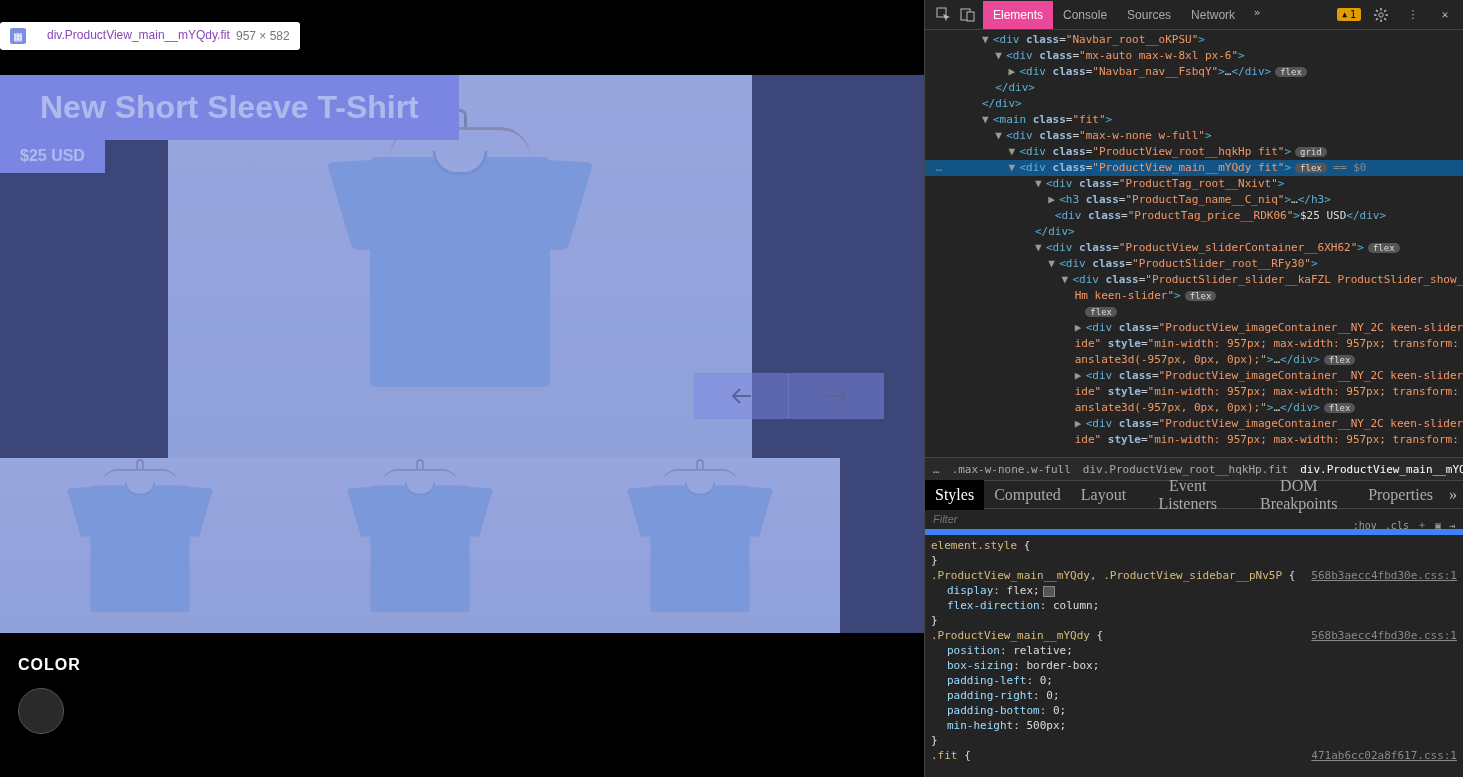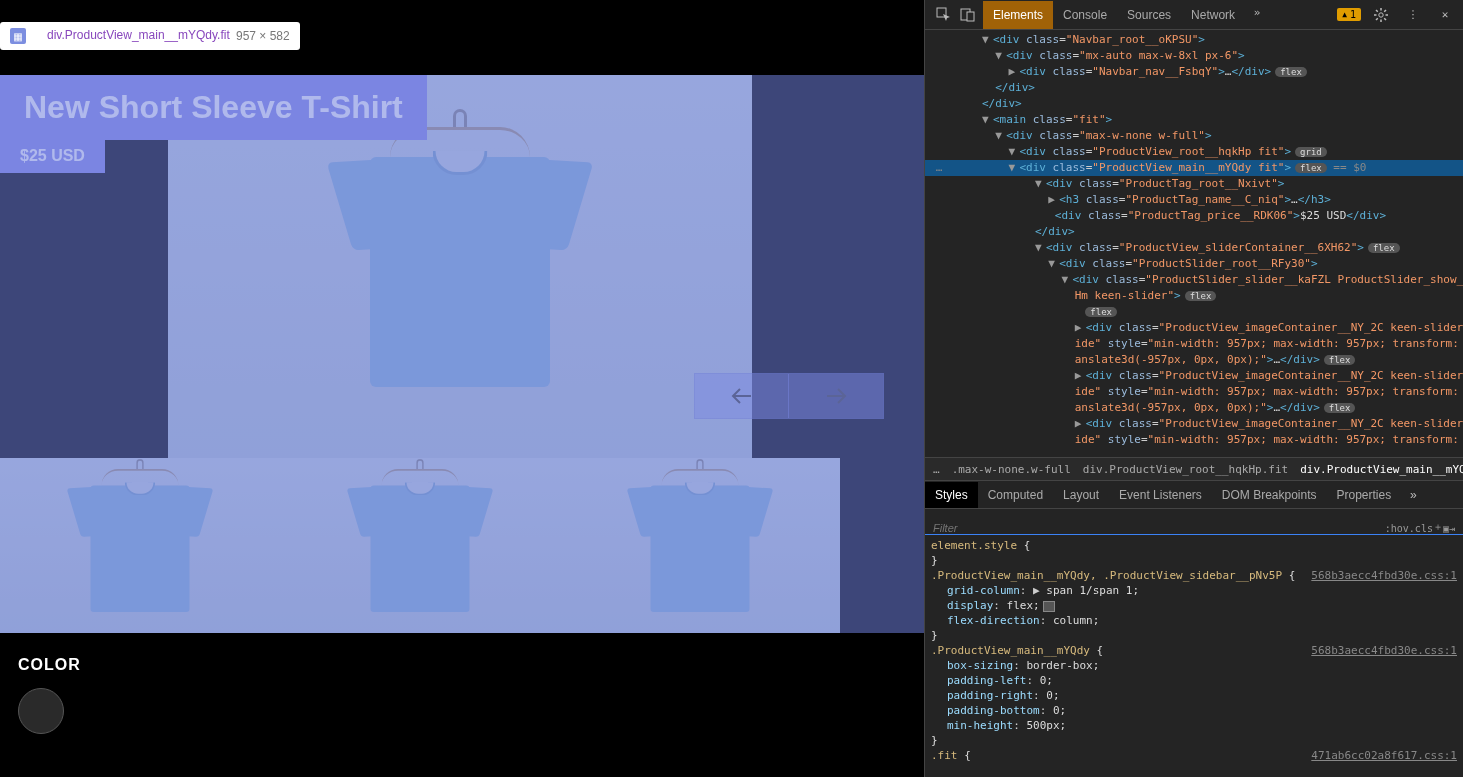--- a/index.html
+++ b/index.html
@@ -81,21 +81,21 @@
 }
 .tshirt-main .sleeve-l { left:18px; transform:skewY(15deg) rotate(-18deg); border-radius:6px; }
 .tshirt-main .sleeve-r { right:18px; transform:skewY(-15deg) rotate(18deg); border-radius:6px; }
 .tshirt-main .collar {
   position:absolute; top:24px; left:50%; transform:translateX(-50%);
   width:55px; height:24px; background:#c8d5df; border-radius:0 0 30px 30px;
   border:3px solid #7aa5c8; border-top:none;
 }
 .product-title {
   position:absolute; top:0; left:0;
-  background:#8b8de8; color:#fff; padding:14px 24px;
+  background:#8b8de8; color:#fff; padding:14px 40px;
   font-size:32px; font-weight:700; white-space:nowrap;
 }
 .product-price {
   position:absolute; top:64px; left:0;
   background:#8b8de8; color:#fff; padding:8px 20px;
   font-size:16px; font-weight:600;
 }
 .slider-nav {
   position:absolute; top:298px; right:40px;
   display:flex; border:1px solid rgba(120,130,210,0.6);
@@ -130,52 +130,52 @@
   font-family: Menlo, Consolas, monospace; font-size:11px; color:#ccc;
   border-left:1px solid #444;
 }
 .dt-toolbar {
   height:30px; display:flex; align-items:center; gap:0; border-bottom:1px solid #444;
   padding:0 6px;
 }
 .dt-icon { width:24px; height:24px; display:flex; align-items:center; justify-content:center; color:#bbb; cursor:pointer; }
 .dt-tabs { display:flex; margin-left:4px; }
 .dt-tab { padding:7px 10px; color:#aaa; cursor:pointer; font-family:-apple-system,sans-serif; font-size:12px;}
-.dt-tab.active { background:#a16207; color:#fff; }
+.dt-tab.active { background:#ec4899; color:#fff; }
 .dt-toolbar-right { margin-left:auto; display:flex; align-items:center; gap:8px; }
 .warn-badge { background:#e09c00; color:#000; padding:1px 5px; border-radius:2px; font-size:10px; display:flex; align-items:center; gap:3px;}
 .warn-badge::before { content:"▲"; font-size:8px; }
 
 .elements-panel { flex:1; overflow:hidden; background:#242424; padding:2px 0; line-height:16px; }
 .el-line { white-space:pre; padding:0 4px; }
 .el-line.selected { background:#135487; }
 .tag { color:#5db0d7; }
-.attr-n { color:#9bbbdc; }
+.attr-n { color:#9bbbdc;font-weight:bold; }
 .attr-v { color:#f29766; }
 .txt { color:#ddd; }
 .arrow { color:#999; display:inline-block; width:11px; }
 .pill { background:#555; color:#ddd; padding:0 5px; border-radius:7px; font-size:9px; margin-left:4px;}
 .sel0 { color:#888; }
 
 .breadcrumb {
   height:24px; background:#2a2a2a; border-top:1px solid #444; border-bottom:1px solid #444;
   display:flex; align-items:center; padding:0 8px; gap:12px; font-size:11px; color:#aaa;
   white-space:nowrap; overflow:hidden;
 }
 .breadcrumb span:last-child { color:#fff; }
 
 .styles-tabs {
   height:28px; display:flex; align-items:center; border-bottom:1px solid #444;
-  font-family:Liberation Sans, sans-serif; font-size:12px;text-align:center;
+  font-family:Liberation Serif, serif; font-size:16px;text-align:center;
 }
 .styles-tab { padding:6px 10px; color:#aaa; cursor:pointer; }
 .styles-tab.active { background:#000; color:#fff; }
 .styles-filter {
-  height:26px; display:flex; align-items:flex-end; border-bottom:1px solid #3b82f6;
-  padding:0 8px; 
+  height:26px; display:flex; align-items:center; border-bottom:6px solid #3b82f6;
+  padding:0 8px; gap:8px;
 }
 .styles-filter input {
   flex:1; background:transparent; border:none; color:#ccc; font-size:11px; outline:none;
   font-style:italic;
 }
 .styles-filter .tool { color:#999; font-size:10px; cursor:pointer;margin-top:12px; }
 .styles-body { flex:0 0 242px; overflow:hidden; padding:3px 6px; line-height:15px; }
 .rule-sel { color:#d7ba7d; }
 .prop { padding-left:16px; }
 .prop .n { color:#9cdcfe; }
@@ -361,25 +361,25 @@
     <span class="tool">.cls</span>
     <span class="tool">＋</span>
     <span class="tool">▣</span>
     <span class="tool">⇥</span>
   </div>
 
   <div class="styles-body">
     <div><span class="rule-sel">element.style</span> <span class="txt">{</span></div>
     <div><span class="txt">}</span></div>
     <div><span class="src">568b3aecc4fbd30e.css:1</span><span class="rule-sel">.ProductView_main__mYQdy</span><span class="rule-sel dim">, .ProductView_sidebar__pNv5P</span> <span class="txt">{</span></div>
-    <div class="prop"><span class="n">grid-column</span>: ▶ <span class="v">span 1/span 1;</span></div>
     <div class="prop"><span class="n">display</span>: <span class="v">flex;</span><span class="flex-swatch"></span></div>
     <div class="prop"><span class="n">flex-direction</span>: <span class="v">column;</span></div>
     <div><span class="txt">}</span></div>
     <div><span class="src">568b3aecc4fbd30e.css:1</span><span class="rule-sel">.ProductView_main__mYQdy</span> <span class="txt">{</span></div>
+    <div class="prop"><span class="n">position</span>: <span class="v">relative;</span></div>
     <div class="prop"><span class="n">box-sizing</span>: <span class="v">border-box;</span></div>
     <div class="prop"><span class="n">padding-left</span>: <span class="v">0;</span></div>
     <div class="prop"><span class="n">padding-right</span>: <span class="v">0;</span></div>
     <div class="prop"><span class="n">padding-bottom</span>: <span class="v">0;</span></div>
     <div class="prop"><span class="n">min-height</span>: <span class="v">500px;</span></div>
     <div><span class="txt">}</span></div>
     <div><span class="src">471ab6cc02a8f617.css:1</span><span class="rule-sel">.fit</span> <span class="txt">{</span></div>
 
   </div>
 </div>

